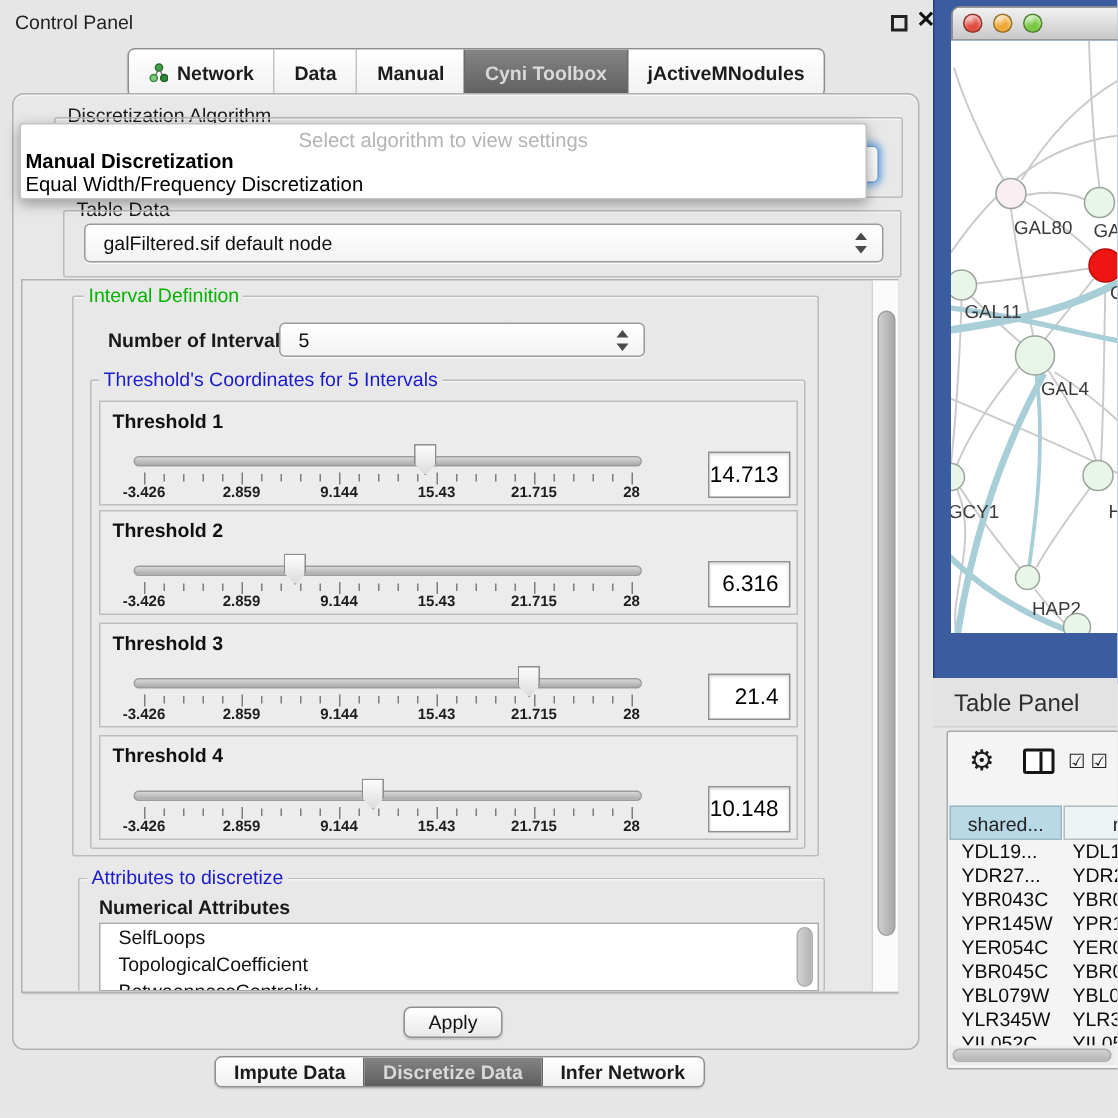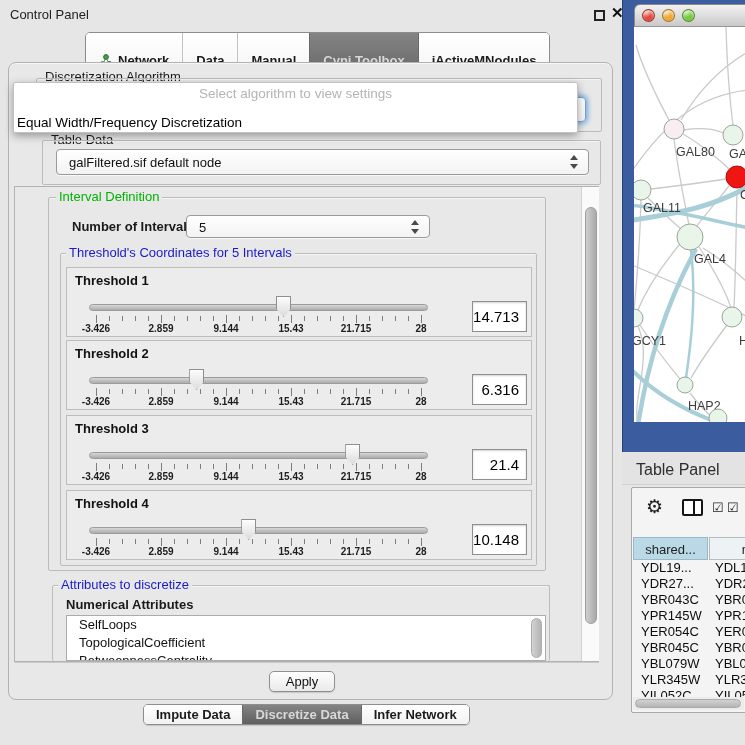--- a/index.html
+++ b/index.html
@@ -14,21 +14,21 @@
   .abs { position:absolute; }
 
   
   .cp-title { left:10px; top:7px; font-size:13px; color:#222; }
   .float-btn { left:594px; top:10px; width:11px; height:11px; border:2px solid #222; background:transparent; }
   .close-btn { left:611px; top:4px; font-size:15px; font-weight:bold; color:#111; }
 
   
   .seg { display:flex; border:1px solid #8d8d8d; border-radius:5px; overflow:hidden;
          background:linear-gradient(#ffffff,#f1f1f1); box-shadow:0 1px 1px rgba(0,0,0,.15); }
-  .seg .segment { padding:16px 13px; line-height:23px; font-weight:bold; font-size:13px; color:#1c1c1c;
+  .seg .segment { padding:4px 13px; line-height:23px; font-weight:bold; font-size:13px; color:#1c1c1c;
                   background:linear-gradient(#ffffff,#f1f1f1); white-space:nowrap; border-left:1px solid #c3c3c3; }
   .seg .segment:first-child { border-left:none; }
   .seg .segment.sel { background:linear-gradient(#848484,#5f5f5f); color:#d9d9d9; border-left-color:#6a6a6a; }
   .seg .segment.sel + .segment { border-left-color:#6a6a6a; }
   .seg.small .segment { line-height:19px; padding:0 12px; }
   .net-ico { display:inline-block; vertical-align:-2px; margin-right:6px; }
 
   .outer-frame { left:8px; top:62px; width:605px; height:638px; border:1px solid #b2b2b2; border-radius:8px;
                  background:#e8e8e8; box-shadow:inset 0 1px 0 rgba(255,255,255,.6); }
 
@@ -139,20 +139,21 @@
 <div class="abs outer-frame"></div>
 
 <div class="abs gtitle" style="left:42px; top:70px;">Discretization Algorithm</div>
 <div class="abs groupbox" style="left:36px; top:78px; width:566px; height:54px;"></div>
 <div class="abs combo focused" style="left:50px; top:97px; width:536px; height:25px;">
   <span class="stepper"></span>
 </div>
 
 <div class="abs popup">
   <div class="hint">Select algorithm to view settings</div>
+  <div class="pitem" style="top:17px; font-weight:bold;">Manual Discretization</div>
   <div class="pitem" style="top:32px;">Equal Width/Frequency Discretization</div>
 </div>
 
 <div class="abs gtitle" style="left:48px; top:133px;">Table Data</div>
 <div class="abs groupbox" style="left:42px; top:140px; width:559px; height:45px;"></div>
 <div class="abs combo" style="left:56px; top:149px; width:533px; height:26px;">
   <span class="cval">galFiltered.sif default node</span>
   <span class="stepper"></span>
 </div>
 

